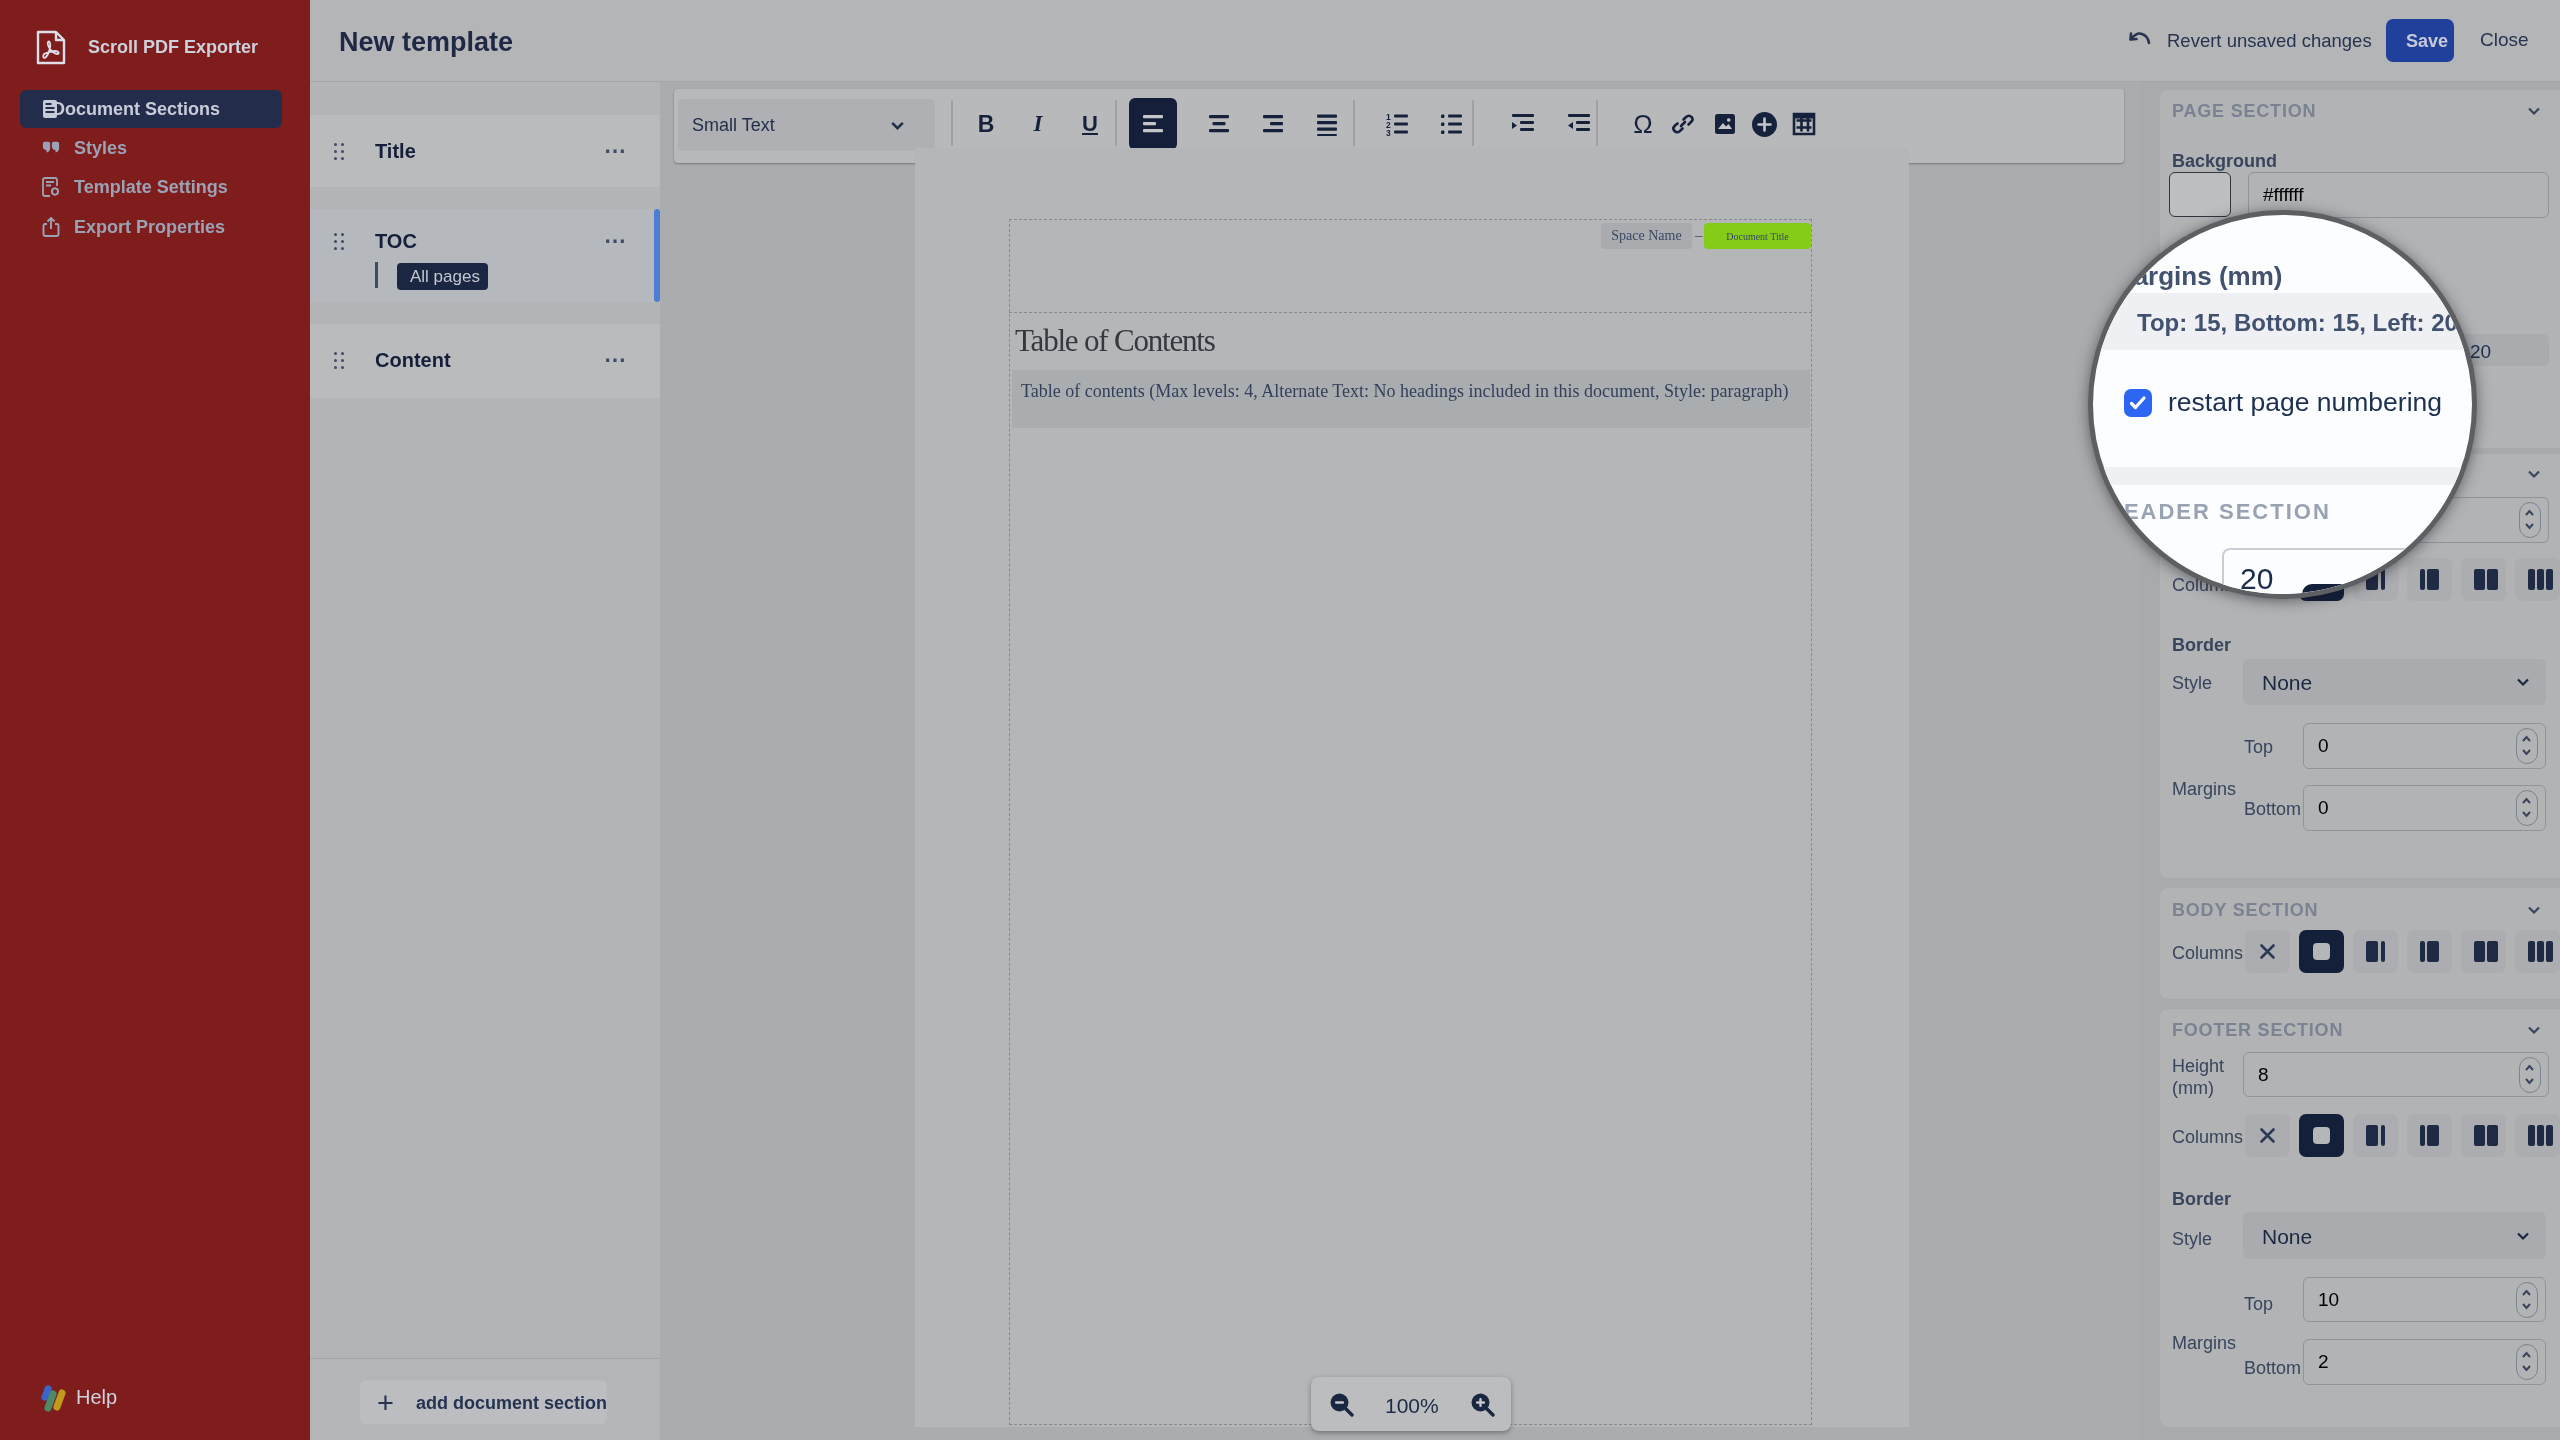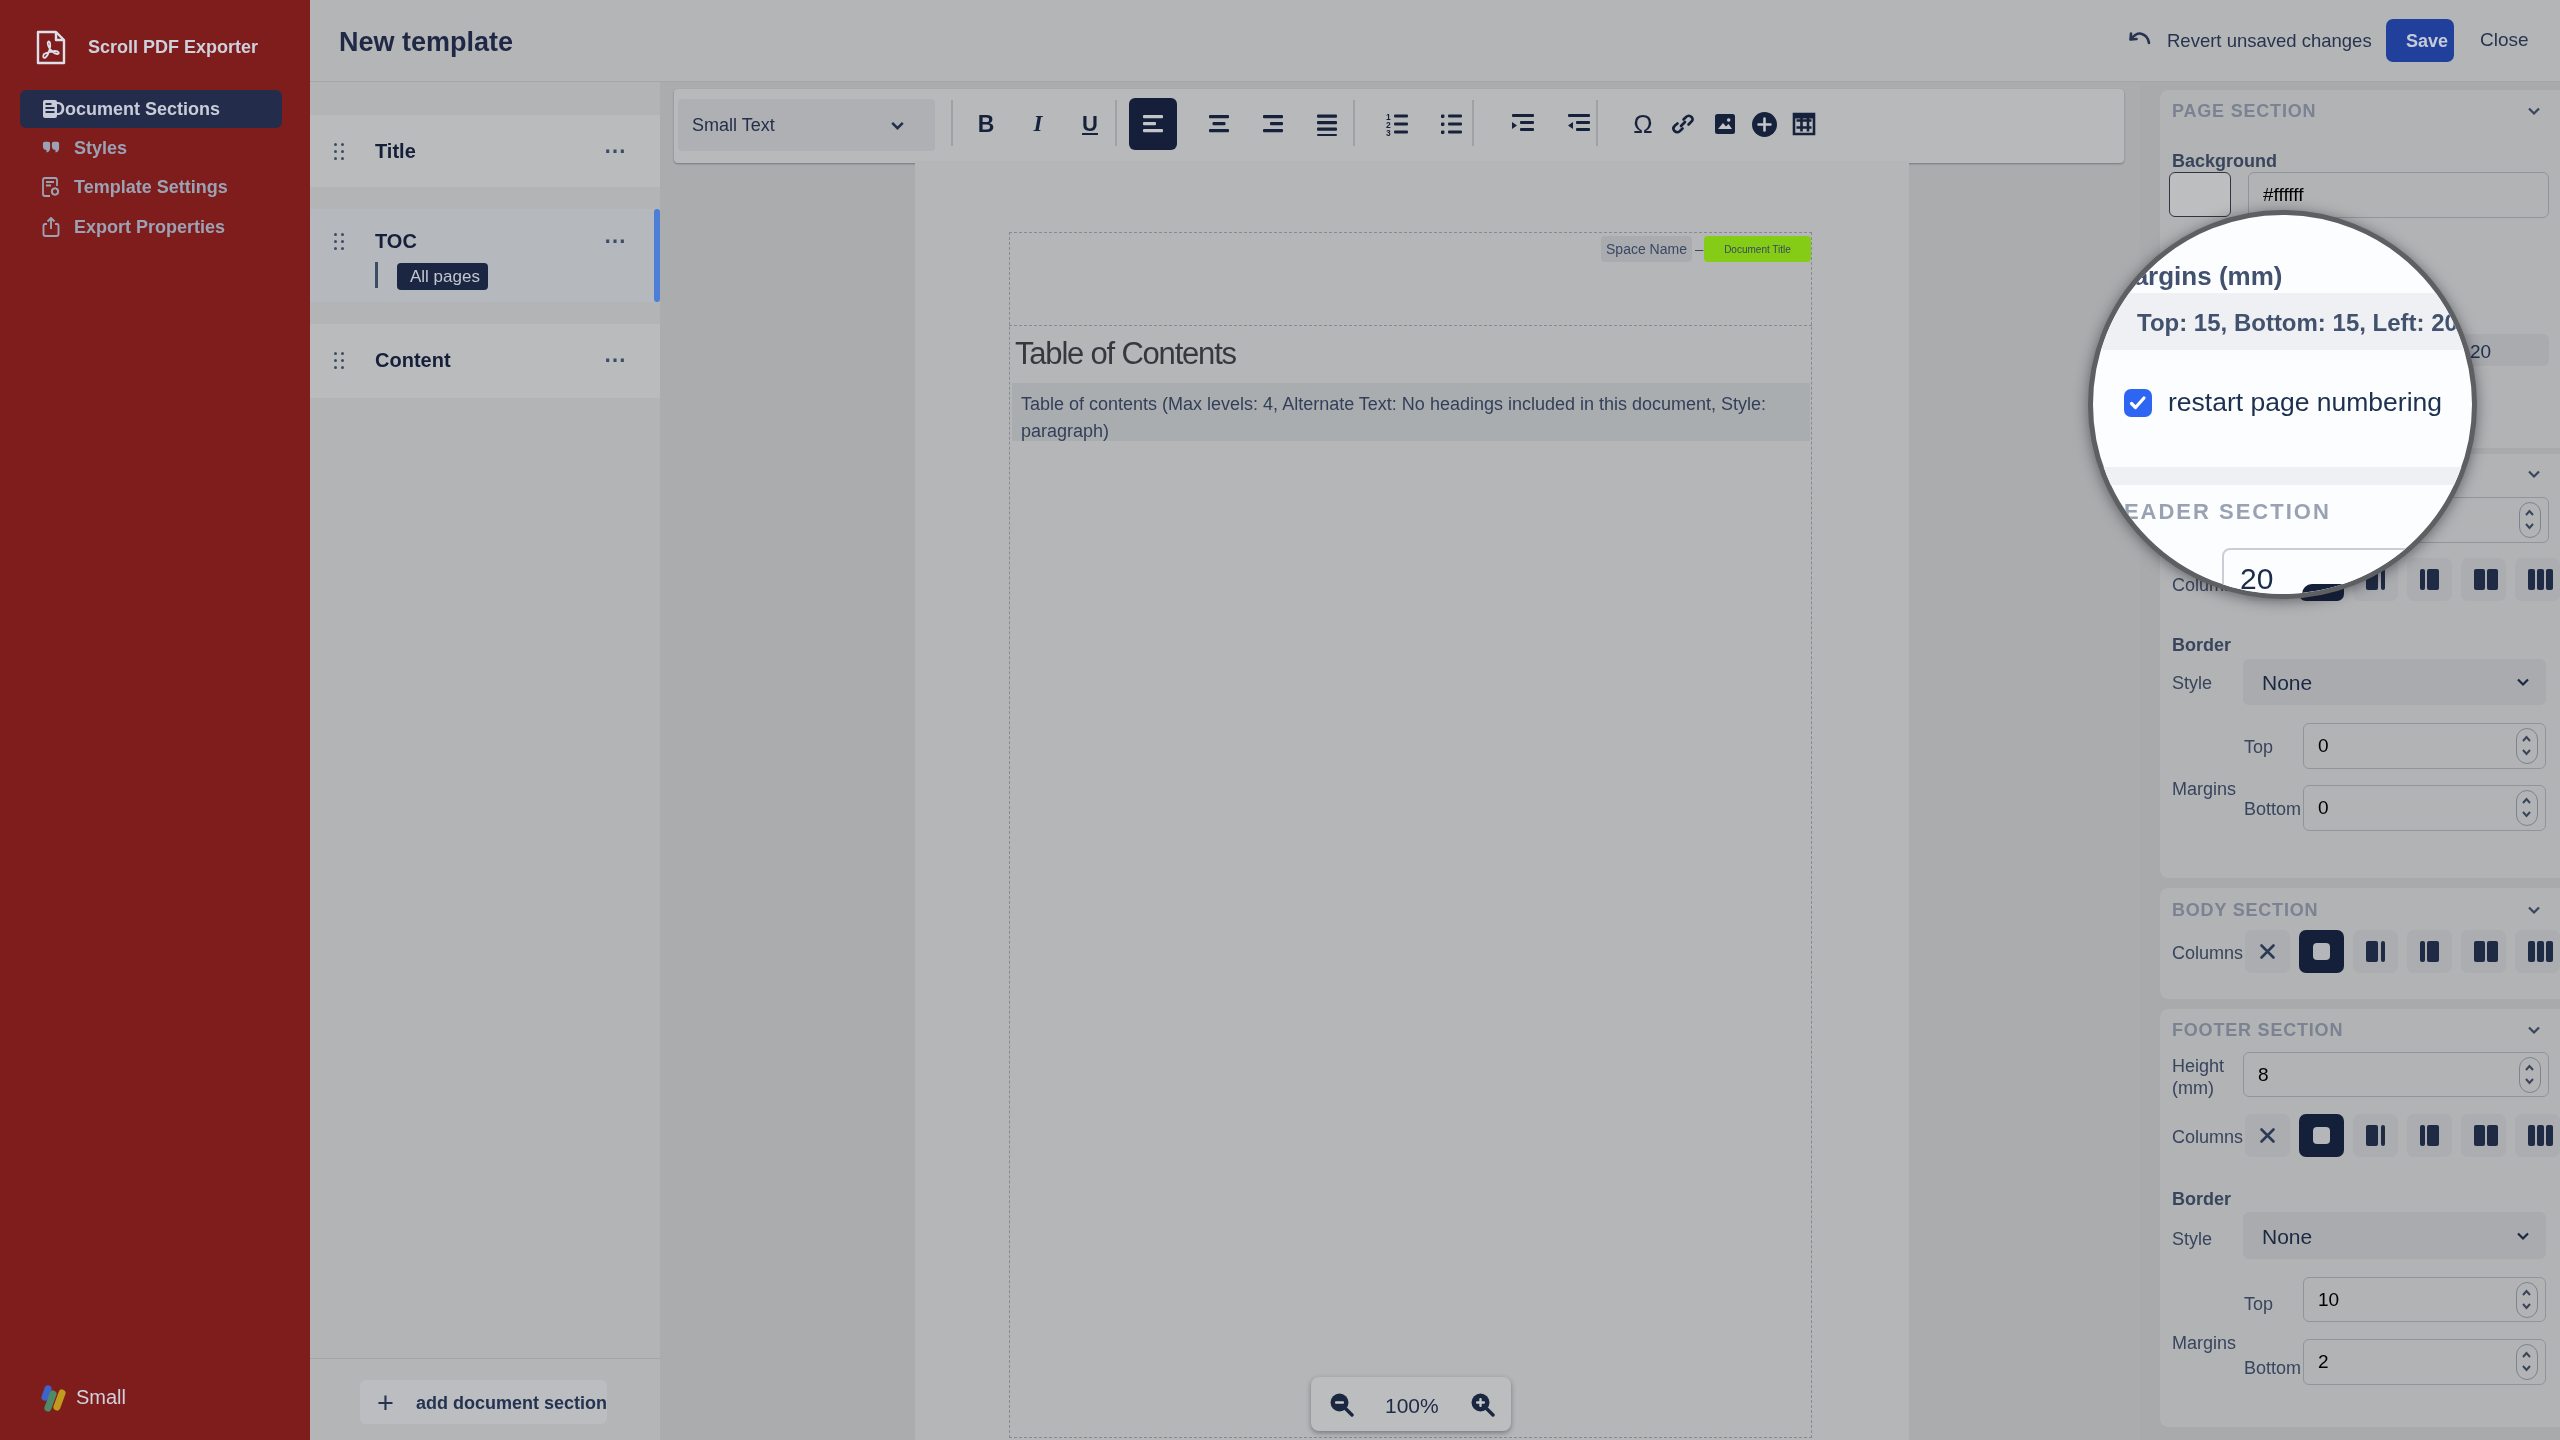--- a/index.html
+++ b/index.html
@@ -19,21 +19,21 @@
   .srow { position:absolute; left:0; width:350px; background:#b9bbbd; }
   .srow .name { position:absolute; left:65px; font-size:20px; font-weight:700; color:#161f39; }
   .dots6 { position:absolute; left:24px; width:12px; height:17px; }
   .dots6 span { position:absolute; width:3px; height:3px; border-radius:50%; background:#3c4b66; }
   .more { position:absolute; left:294px; font-size:22px; font-weight:700; color:#3c4b66; letter-spacing:1px; }
   
   #canvas { position:absolute; left:660px; top:82px; width:1480px; height:1358px; background:#aaacae; }
   #toolbar { position:absolute; left:14px; top:7px; width:1450px; height:74px; background:#b8b9bb; border-radius:4px; box-shadow:0 1px 2px rgba(40,42,48,.4); }
   .tdiv { position:absolute; top:11px; width:2px; height:46px; background:#9fa1a4; }
   .tico { position:absolute; top:15px; width:44px; height:44px; display:flex; align-items:center; justify-content:center; color:#16223c; }
-  #paper { position:absolute; left:255px; top:79px; width:994px; height:1279px; background:#b4b6b8; }
+  #paper { position:absolute; left:255px; top:66px; width:994px; height:1279px; background:#b4b6b8;font-family:Liberation Serif, serif; }
   
   #rpanel { position:absolute; left:2140px; top:82px; width:420px; height:1358px; background:#a8aaac; }
   .card { position:absolute; left:20px; width:400px; background:#b1b3b5; border-radius:8px 0 0 8px; }
   .ctitle { position:absolute; left:32px; font-size:18px; font-weight:700; color:#7b8292; letter-spacing:.8px; }
   .label { position:absolute; font-size:18px; color:#39455c; }
   .blabel { position:absolute; font-size:18px; font-weight:700; color:#39455c; }
   .inp { position:absolute; border:1.5px solid #8f959d; border-radius:6px; }
   .inp .v { position:absolute; left:14px; top:50%; transform:translateY(-50%); font-size:19px; color:#000000; }
   .filled { position:absolute; background:#a9abaf; border-radius:6px; }
   .colbtn { position:absolute; width:45px; height:43px; border-radius:7px; background:#abadb1; }
@@ -84,21 +84,21 @@
         <path d="M5 7 L3 7 Q1.5 7 1.5 9 L1.5 17 Q1.5 19 3.5 19 L14.5 19 Q16.5 19 16.5 17 L16.5 9 Q16.5 7 15 7 L13 7"></path>
         <path d="M9 12 L9 1.5 M5.5 4.5 L9 1 L12.5 4.5"></path>
       </svg>
     <div class="txt" style="margin-left:54px">Export Properties</div>
   </div>
   <svg class="abs" style="left:36px;top:1382px" width="30" height="30" viewBox="0 0 30 30">
     <rect x="7" y="3" width="7" height="16" rx="3.5" fill="#3d64c8" transform="rotate(20 10.5 11)"></rect>
     <rect x="11" y="8" width="7" height="22" rx="3.5" fill="#4f8a68" transform="rotate(20 14.5 19)"></rect>
     <rect x="20" y="7" width="7" height="22" rx="3.5" fill="#c29a1e" transform="rotate(20 23.5 18)"></rect>
   </svg>
-  <div class="abs" style="left:76px;top:1386px;font-size:20px;color:#ced2dc">Small</div>
+  <div class="abs" style="left:76px;top:1386px;font-size:20px;color:#ced2dc">Help</div>
 </div>
 <div id="topbar">
   <div class="abs" style="left:29px;top:27px;font-size:27px;font-weight:700;color:#1f2845">New template</div>
   <svg class="abs" style="left:1818px;top:30px" width="24" height="18" viewBox="0 0 24 18" fill="none" stroke="#28344f" stroke-width="2.6">
       <path d="M3 9 Q9 2 14 4 Q20 6 21 13" stroke-linecap="round"></path>
       <path d="M3 3.5 L2.5 9.5 L8.5 9" stroke-linecap="round" stroke-linejoin="round"></path>
     </svg>
   <div class="abs" style="left:1857px;top:30px;font-size:18.5px;color:#28344f">Revert unsaved changes</div>
   <div class="abs" style="left:2076px;top:19px;width:68px;height:43px;background:#21409c;border-radius:7px"></div>
   <div class="abs" style="left:2096px;top:31px;font-size:18px;font-weight:700;color:#c5cad6">Save</div>

